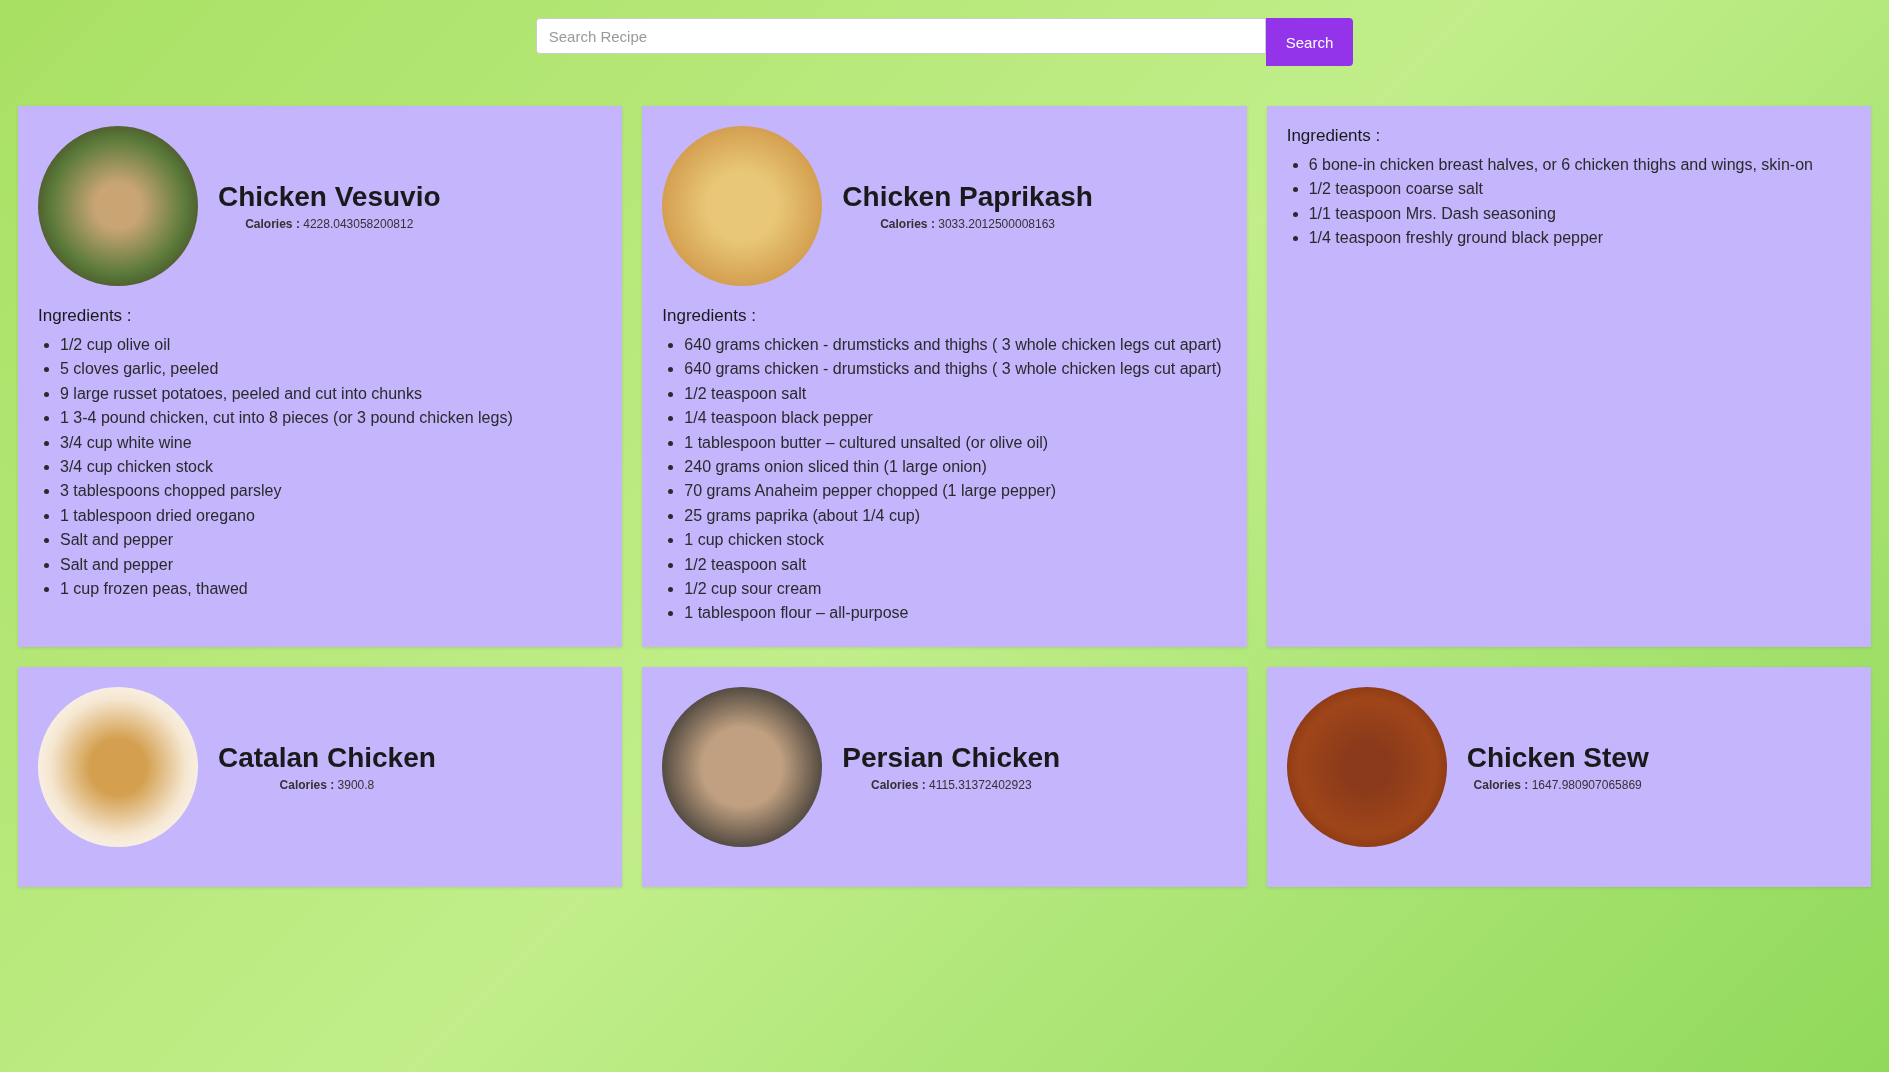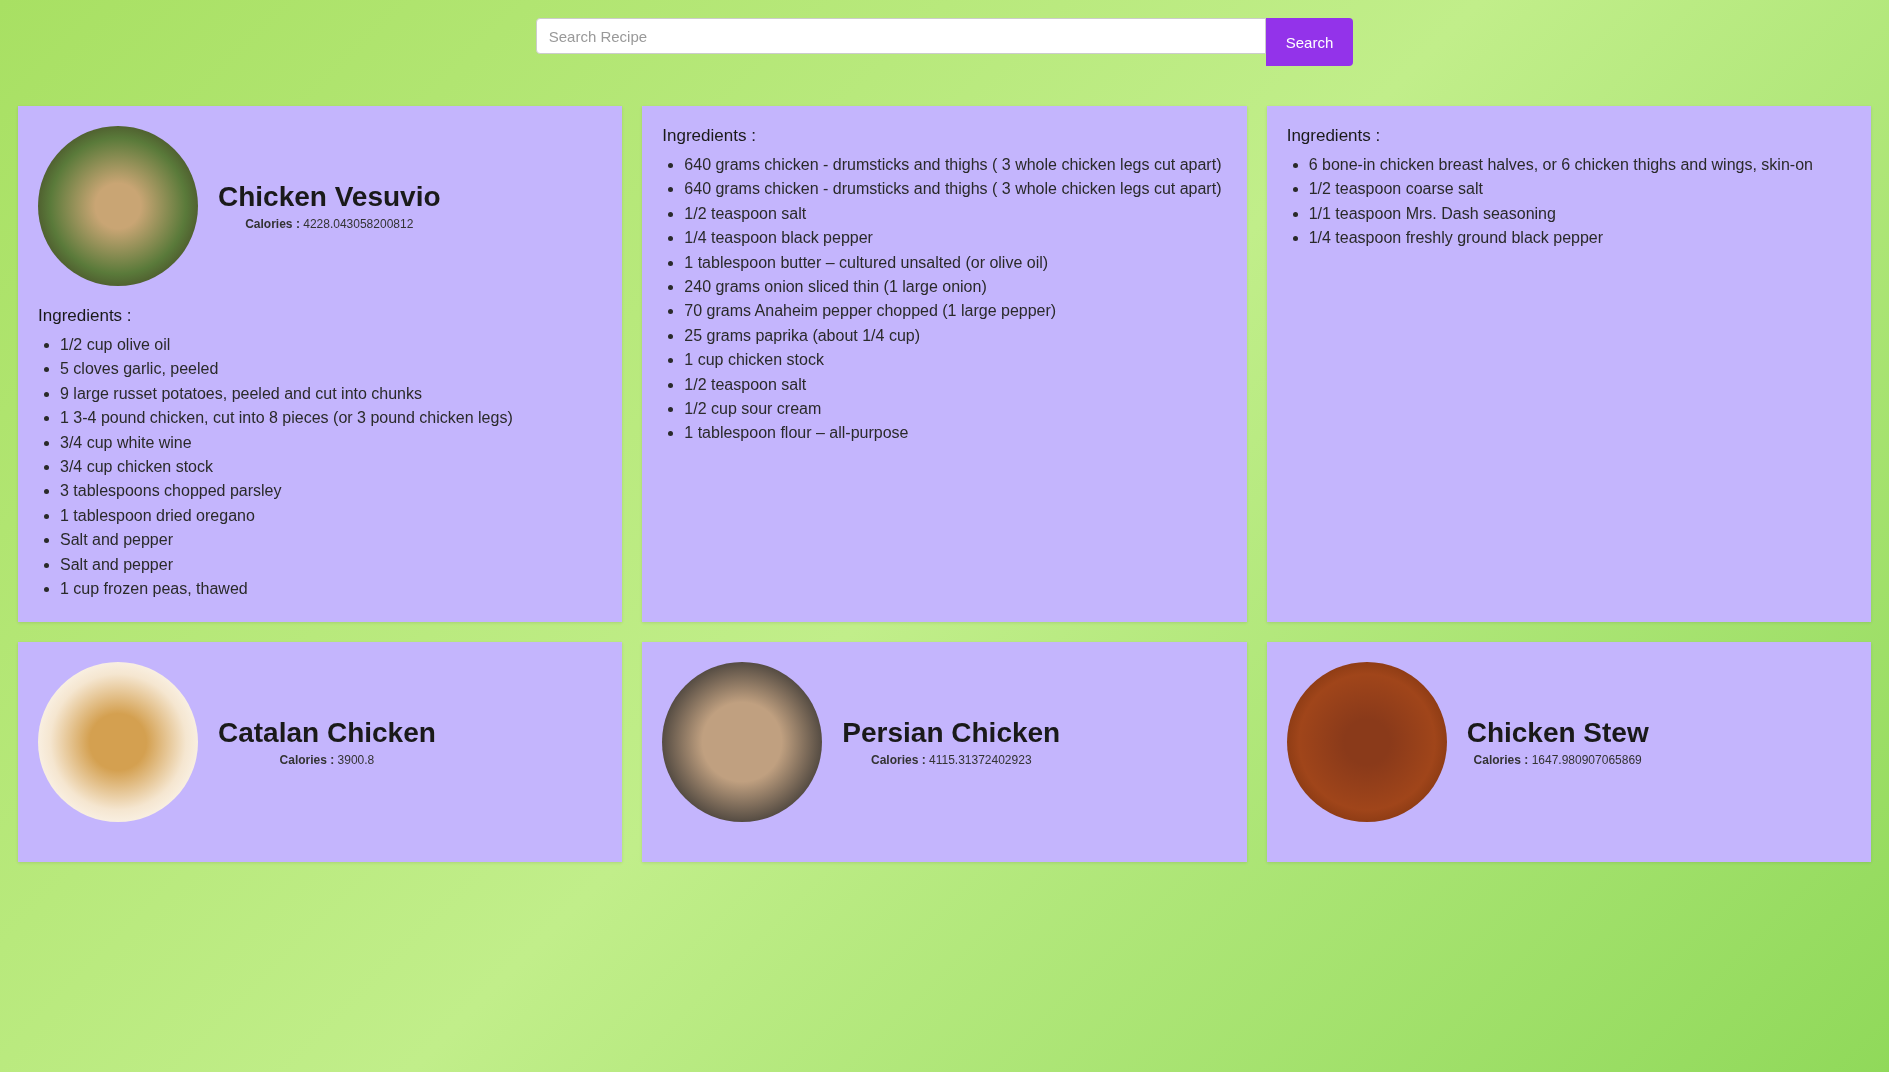--- a/index.html
+++ b/index.html
@@ -129,20 +129,27 @@
         <li>3/4 cup white wine</li>
         <li>3/4 cup chicken stock</li>
         <li>3 tablespoons chopped parsley</li>
         <li>1 tablespoon dried oregano</li>
         <li>Salt and pepper</li>
         <li>Salt and pepper</li>
         <li>1 cup frozen peas, thawed</li>
       </ul>
     </div>
     <div class="recipe-card">
+      <div class="recipe-header">
+        <div class="recipe-image img-paprikash"></div>
+        <div>
+          <h2 class="recipe-title">Chicken Paprikash</h2>
+          <div class="recipe-calories"><span class="recipe-calories-label">Calories : </span><span>3033.2012500008163</span></div>
+        </div>
+      </div>
       <div class="ingredients-label">Ingredients :</div>
       <ul class="ingredients-list">
         <li>640 grams chicken - drumsticks and thighs ( 3 whole chicken legs cut apart)</li>
         <li>640 grams chicken - drumsticks and thighs ( 3 whole chicken legs cut apart)</li>
         <li>1/2 teaspoon salt</li>
         <li>1/4 teaspoon black pepper</li>
         <li>1 tablespoon butter – cultured unsalted (or olive oil)</li>
         <li>240 grams onion sliced thin (1 large onion)</li>
         <li>70 grams Anaheim pepper chopped (1 large pepper)</li>
         <li>25 grams paprika (about 1/4 cup)</li>

